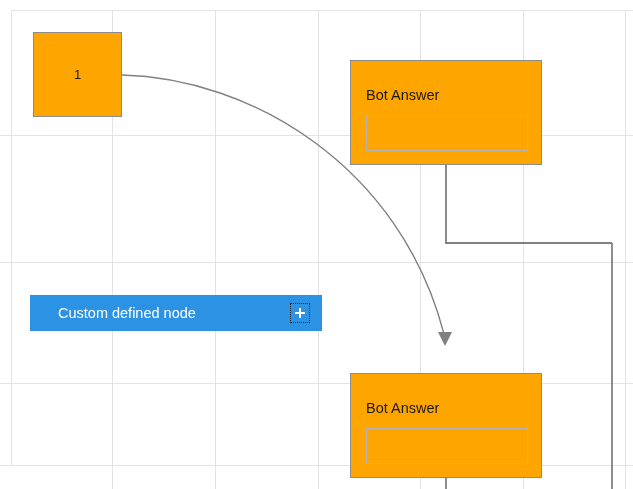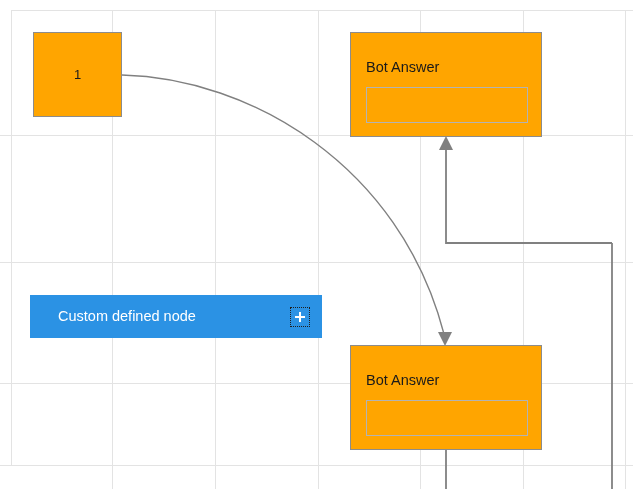--- a/index.html
+++ b/index.html
@@ -56,20 +56,21 @@
   .node-square .node-num {
     font-size: 13px;
     color: #1a1a1a;
     line-height: 1;
   }
 
   .node-bot {
     background: #FFA500;
     border: 1px solid #8c8c8c;
     padding: 0;
+    margin-top: 28px;
   }
   .node-bot .bot-title {
     position: absolute;
     left: 15px;
     top: 27px;
     font-size: 14.5px;
     color: #1a1a1a;
     line-height: 1;
     white-space: nowrap;
   }
@@ -163,21 +164,21 @@
 
   <div class="node node-square" style="left:33px; top:32px; width:89px; height:85px;">
     <span class="node-num">1</span>
   </div>
 
   <div class="node node-bot" style="left:350px; top:32px; width:192px; height:105px;">
     <span class="bot-title">Bot Answer</span>
     <div class="bot-slot"></div>
   </div>
 
-  <div class="node node-custom" style="left:30px; top:295px; width:292px; height:43px;">
+  <div class="node node-custom" style="left:30px; top:295px; width:292px; height:36px;">
     <span class="custom-label">Custom defined node</span>
     <span class="plus-icon"></span>
   </div>
 
   <div class="node node-bot" style="left:350px; top:345px; width:192px; height:105px;">
     <span class="bot-title">Bot Answer</span>
     <div class="bot-slot"></div>
   </div>
 
 </div>

